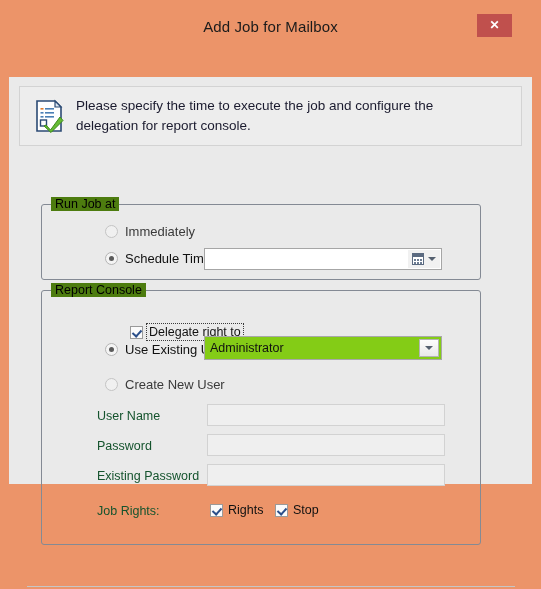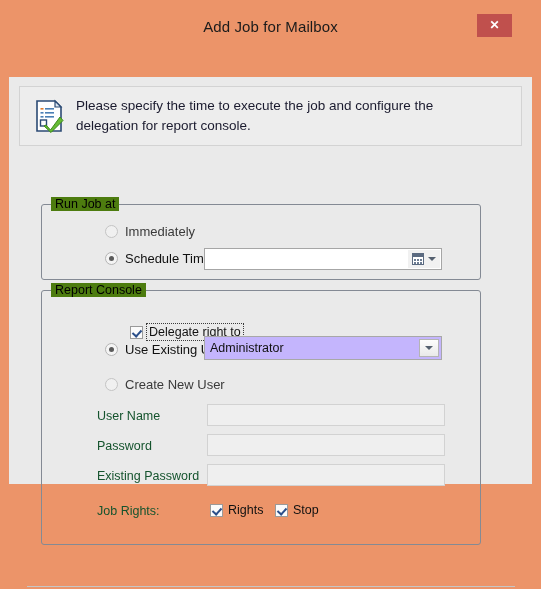--- a/index.html
+++ b/index.html
@@ -309,21 +309,21 @@
     margin-left: 4px;
   }
 
   
   #combo-existing-user {
     position: absolute;
     left: 195px;
     top: 259px;
     width: 238px;
     height: 24px;
-    background: #c4b5fd;
+    background: #84cc16;
     border: 1px solid #a8a8a8;
     box-sizing: border-box;
   }
   #combo-value {
     position: absolute;
     left: 5px;
     top: 0;
     line-height: 22px;
     font-size: 12.5px;
     color: #111111;

